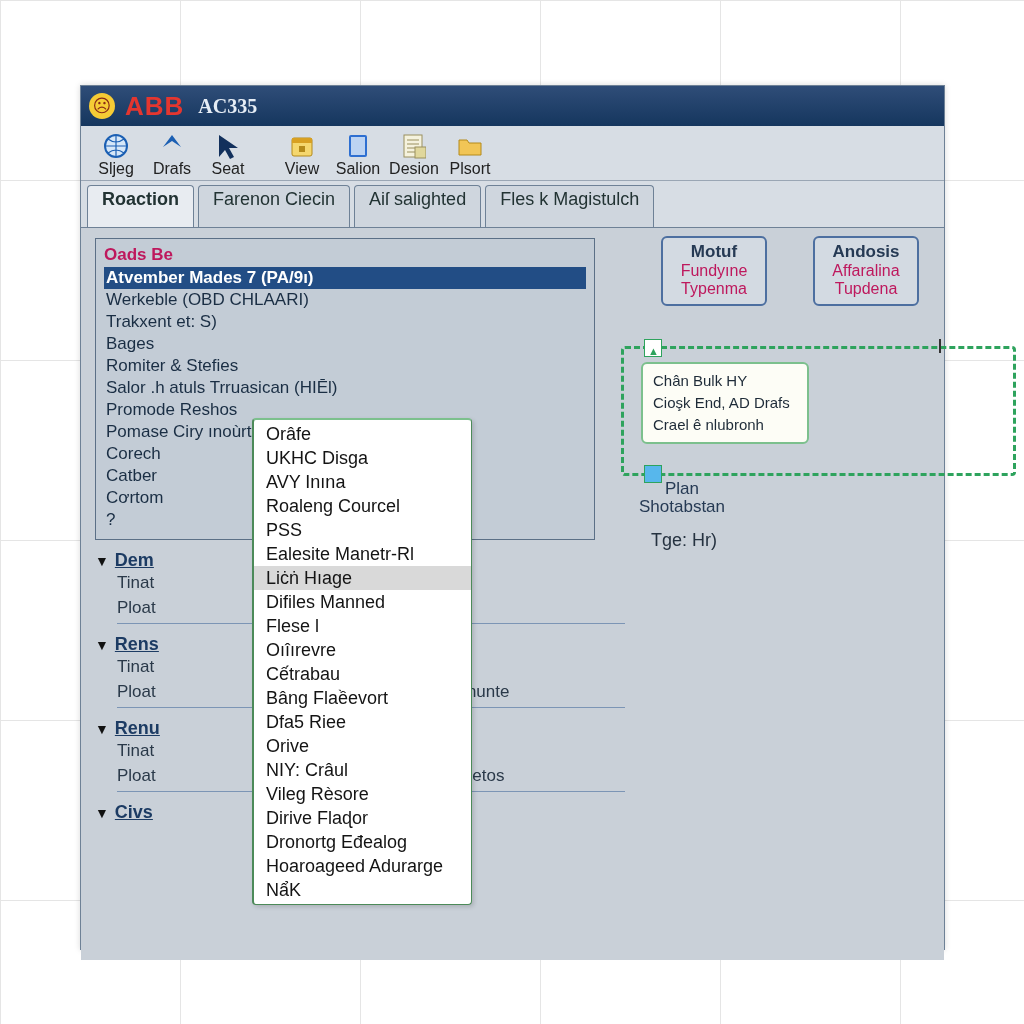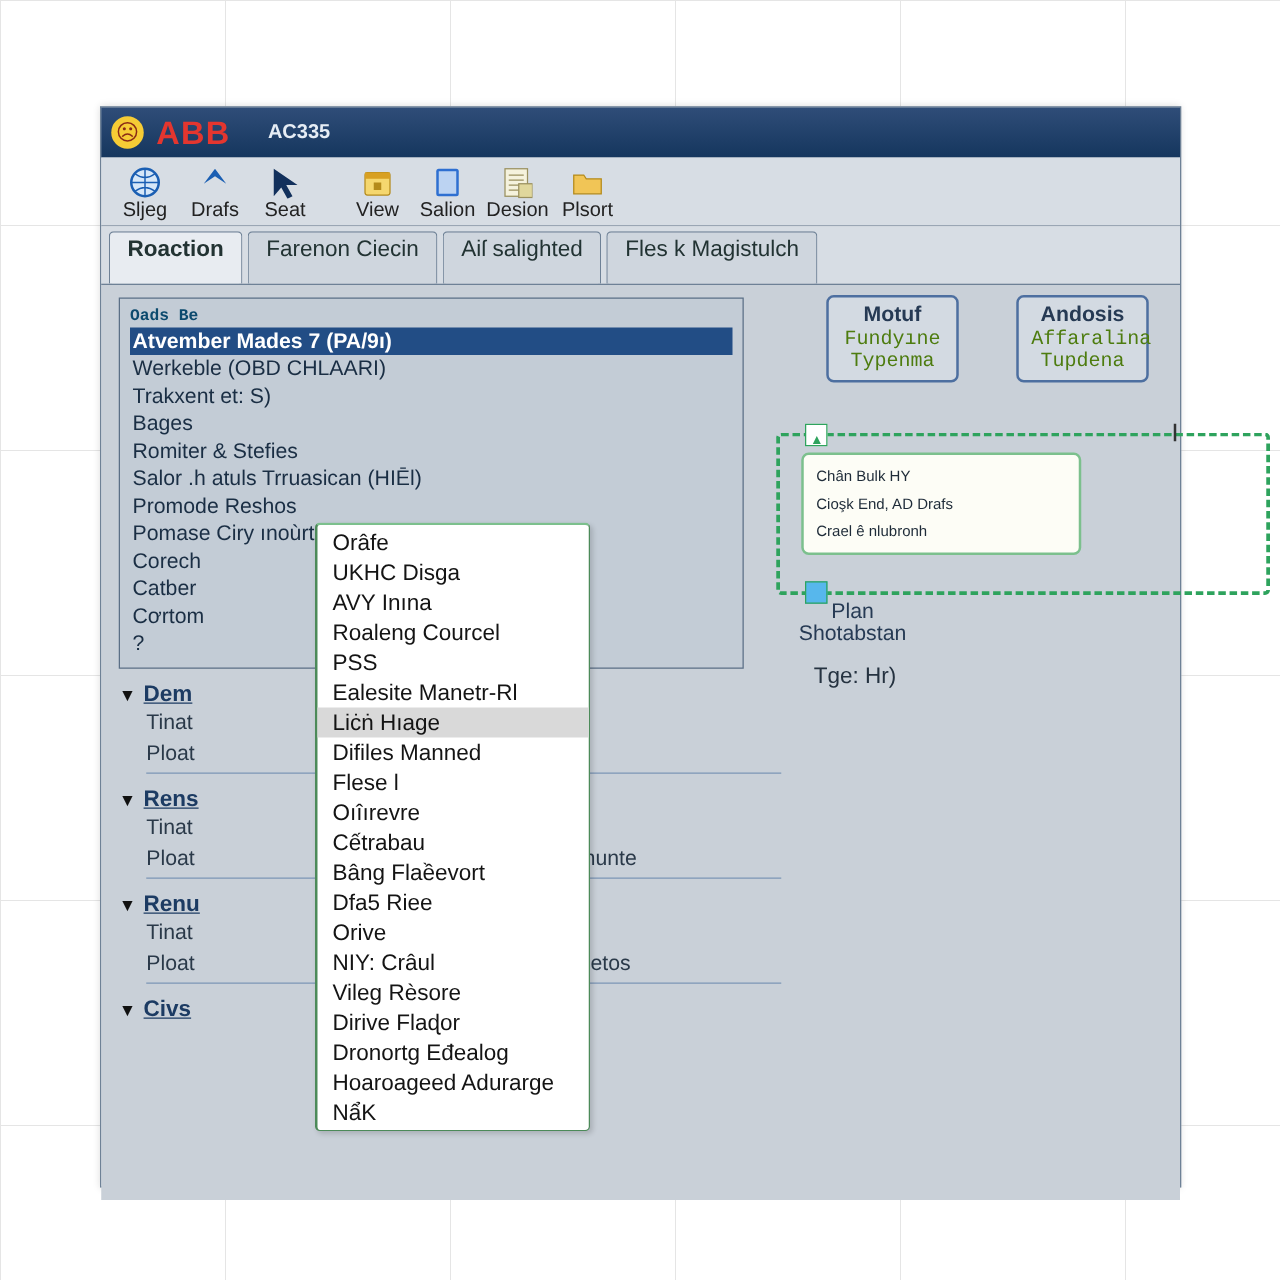--- a/index.html
+++ b/index.html
@@ -44,22 +44,23 @@
   }
   .titlebar .brand {
     color: #e4362f;
     font-weight: 900;
     font-size: 26px;
     letter-spacing: 1px;
   }
   .titlebar .product {
     color: #e6edf5;
     font-weight: 700;
-    font-size: 16px;
-    margin-left: 20px;
+    font-size: 20px;
+    margin-left: 4px;
+    font-family: Liberation Serif, serif;
   }
   .toolbar {
     background: #d7dde4;
     border-bottom: 1px solid #9aa6b4;
     padding: 4px 8px 2px 8px;
     display: flex;
     gap: 2px;
   }
   .tb-group { display:flex; gap:2px; padding-right:18px; }
   .tb-btn {
@@ -103,21 +104,21 @@
     padding: 10px 14px;
   }
   .left-pane {
     width: 500px;
   }
   .listbox {
     border:1px solid #5b6f86;
     background:#c3ccd6;
     padding:4px 8px 8px 8px;
   }
-  .listbox .hdr { font-weight:700; font-size:13px; color:#0c4a6e; padding:2px 0;font-family:Liberation Mono, monospace; }
+  .listbox .hdr { font-weight:700; font-size:17px; color:#be185d; padding:2px 0; }
   .listbox .item { font-size:17px; color:#1a2e44; padding:0px 2px; line-height:22px; white-space:nowrap;}
   .listbox .item.sel { background:#224d85; color:#fff; font-weight:600;}
   .sections { margin-top:10px; width:530px; }
   .sec { margin-bottom:10px; }
   .sec-hdr { display:flex; align-items:center; gap:6px; font-size:18px; color:#1c3b63; }
   .sec-hdr .tri { font-size:14px; color:#111; }
   .sec-hdr .ttl { text-decoration:underline; font-weight:700;}
   .sec-body { margin-left:22px; font-size:17px; color:#2a3949; line-height:23px;}
   .sec-body .row { border-bottom:1px solid #7c95b5; padding:2px 0 4px 0; }
   .right-pane {
@@ -128,21 +129,21 @@
   }
   .top-cards { display:flex; gap:46px; }
   .card {
     border:2px solid #4d6fa0;
     border-radius:6px;
     background:#d3dae2;
     padding:4px 10px 6px 10px;
     width:106px;
   }
   .card .chdr { font-weight:700; font-size:17px; color:#263a54; text-align:center; }
-  .card .cline { font-size:16px; color:#4d7c0f; text-align:center; line-height:18px;font-family:Liberation Mono, monospace;}
+  .card .cline { font-size:16px; color:#be185d; text-align:center; line-height:18px;}
   .dashed-zone {
     position:absolute;
     left:540px; top:118px;
     width:395px; height:130px;
     border:3px dashed #2ea35d;
     border-radius:4px;
   }
   .dashed-zone .handle-top, .dashed-zone .handle-bot {
     position:absolute;
     width:18px;height:18px;
@@ -150,26 +151,26 @@
     border:1px solid #2ea35d;
     left:20px;
   }
   .dashed-zone .handle-top { top:-10px; }
   .dashed-zone .handle-bot { bottom:-10px; background:#57b7ec;}
   .dashed-zone .handle-top::after{content:"▲"; color:#2ea35d; font-size:11px; position:relative; top:-1px; left:3px;}
   .dashed-zone .vbar { position:absolute; right:72px; top:-10px; width:2px; height:14px; background:#333;}
   .dashed-note {
     position:absolute;
     left:560px; top:134px;
-    width:224px;
+    width:168px;
     background:#fdfdf6;
     border:2px solid #7cc08d;
     border-radius:6px;
     padding:6px 10px;
-    font-size:12px;
+    font-size:15px;
     color:#1e2b38;
     line-height:22px;
   }
   .plan-lbl {
     position:absolute;
     left:558px; top:252px;
     font-size:17px; color:#263a54; text-align:center;
     line-height:18px;
   }
   .type-lbl {

